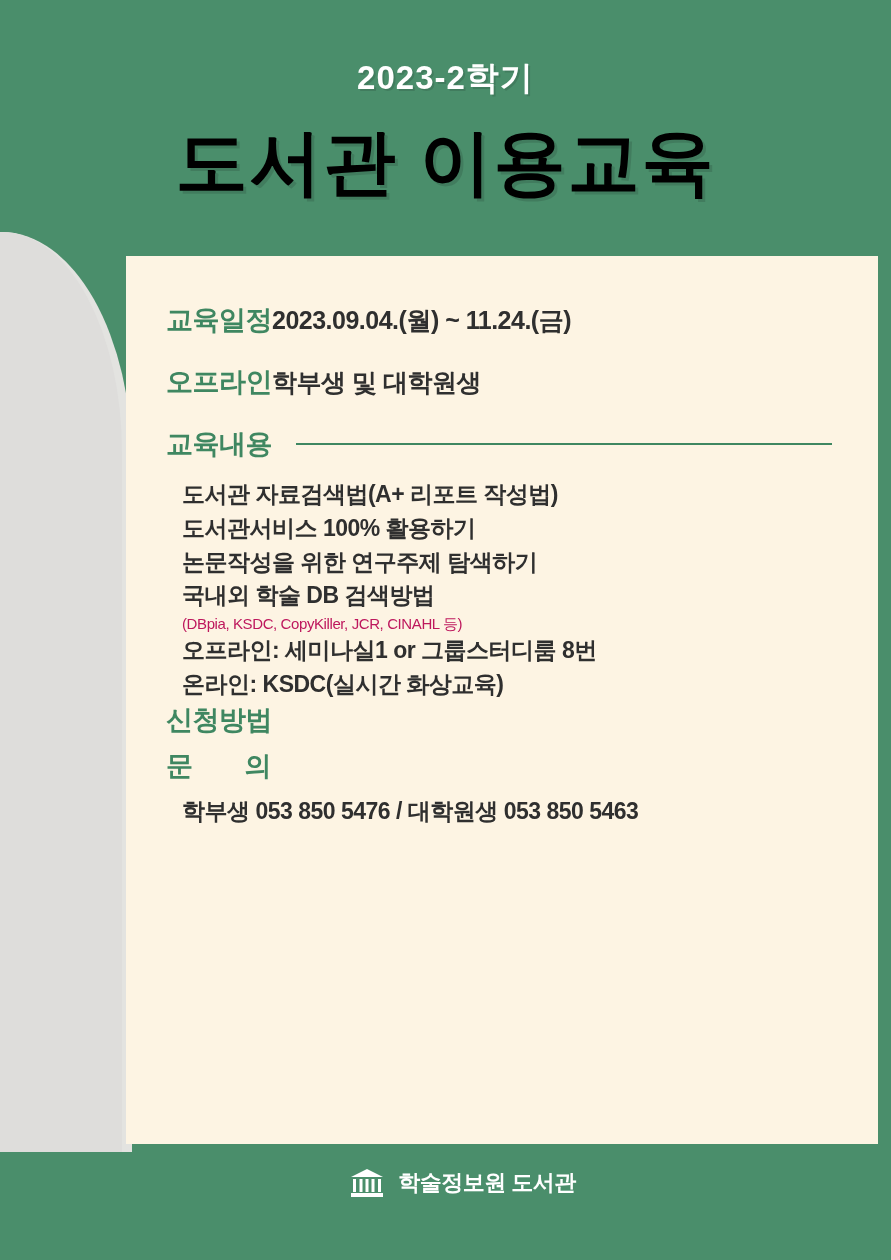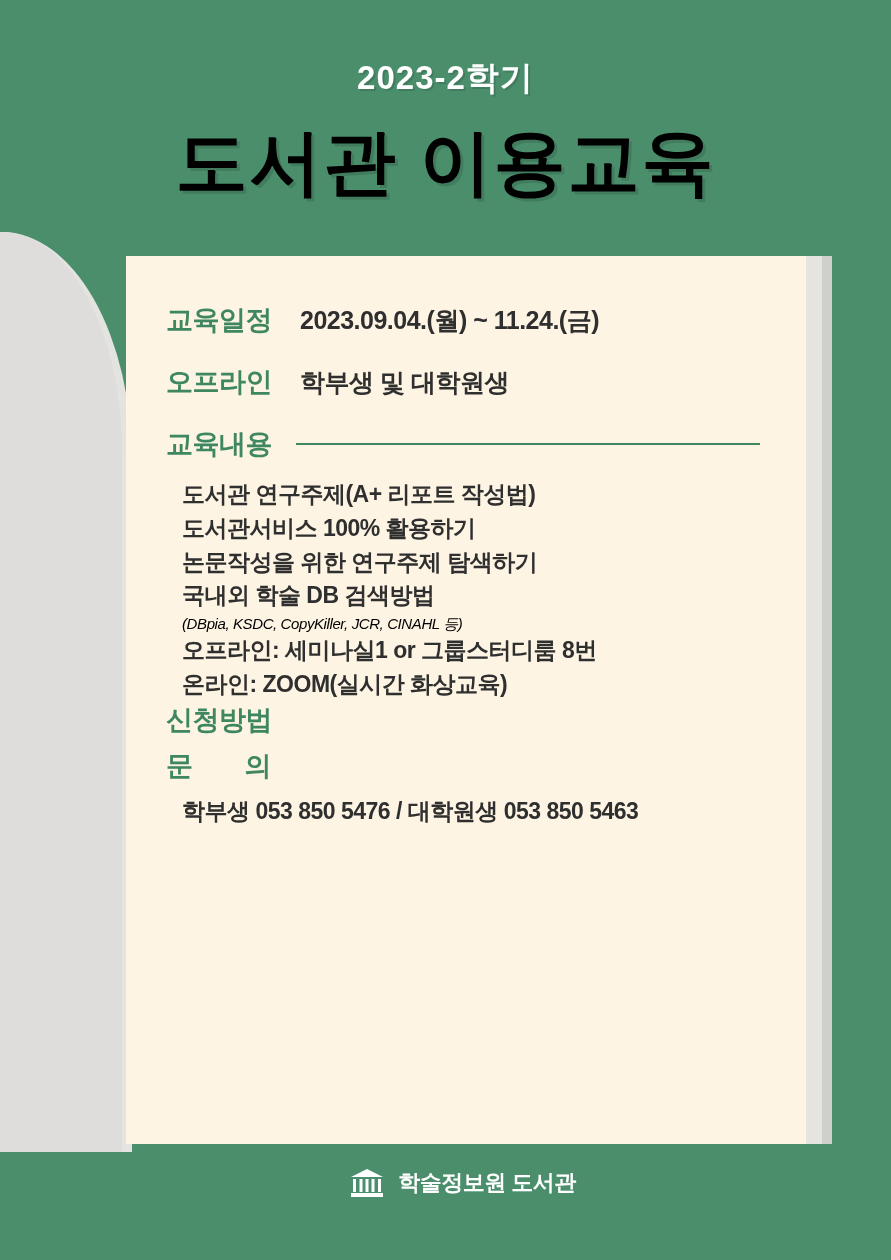--- a/index.html
+++ b/index.html
@@ -76,21 +76,21 @@
     top: 256px;
     width: 696px;
     height: 888px;
     background: #e6e4df;
     z-index: 4;
   }
   .card {
     position: absolute;
     left: 126px;
     top: 256px;
-    width: 680px;
+    width: 752px;
     height: 888px;
     background: #fdf4e3;
     z-index: 5;
     padding: 46px 40px 0 40px;
   }
 
   
   .row {
     display: flex;
     align-items: baseline;
@@ -100,21 +100,20 @@
     color: #3f8761;
     font-size: 27px;
     font-weight: bold;
     letter-spacing: -0.5px;
     white-space: nowrap;
   }
   .value {
     color: #2f2f2f;
     font-size: 25px;
     font-weight: bold;
-    margin-left: 28px;
     letter-spacing: -0.5px;
   }
 
   .section-head {
     display: flex;
     align-items: center;
     margin-bottom: 16px;
   }
   .section-head .label { flex: 0 0 auto; }
   .rule {
@@ -133,25 +132,24 @@
   .body-list li {
     list-style: none;
     color: #2f2f2f;
     font-size: 23px;
     font-weight: bold;
     letter-spacing: -0.5px;
     line-height: 1.47;
   }
   .note {
     padding-left: 16px;
-    color: #000000;
+    color: #be185d;
     font-size: 15px;
     letter-spacing: -0.4px;
     margin-top: 2px;
-    font-style: italic;
   }
   .para {
     padding-left: 16px;
     color: #2f2f2f;
     font-size: 23px;
     font-weight: bold;
     letter-spacing: -0.5px;
     line-height: 1.5;
   }
 
@@ -207,30 +205,30 @@
   <div class="row">
     <span class="label">오프라인</span>
     <span class="value">학부생 및 대학원생</span>
   </div>
 
   <div class="section-head">
     <span class="label">교육내용</span>
     <span class="rule"></span>
   </div>
   <ul class="body-list">
-    <li>도서관 연구주제(A+ 리포트 작성법)</li>
+    <li>도서관 자료검색법(A+ 리포트 작성법)</li>
     <li>도서관서비스 100% 활용하기</li>
     <li>논문작성을 위한 연구주제 탐색하기</li>
     <li>국내외 학술 DB 검색방법</li>
   </ul>
   <div class="note">(DBpia, KSDC, CopyKiller, JCR, CINAHL 등)</div>
 
   <ul class="body-list">
     <li>오프라인: 세미나실1 or 그룹스터디룸 8번</li>
-    <li>온라인: ZOOM(실시간 화상교육)</li>
+    <li>온라인: KSDC(실시간 화상교육)</li>
   </ul>
 
   <div class="section-head no-rule">
     <span class="label">신청방법</span>
   </div>
 
   <div class="section-head no-rule">
     <span class="contact-label">문 의</span>
   </div>
   <div class="para">학부생 053 850 5476 / 대학원생 053 850 5463</div>

